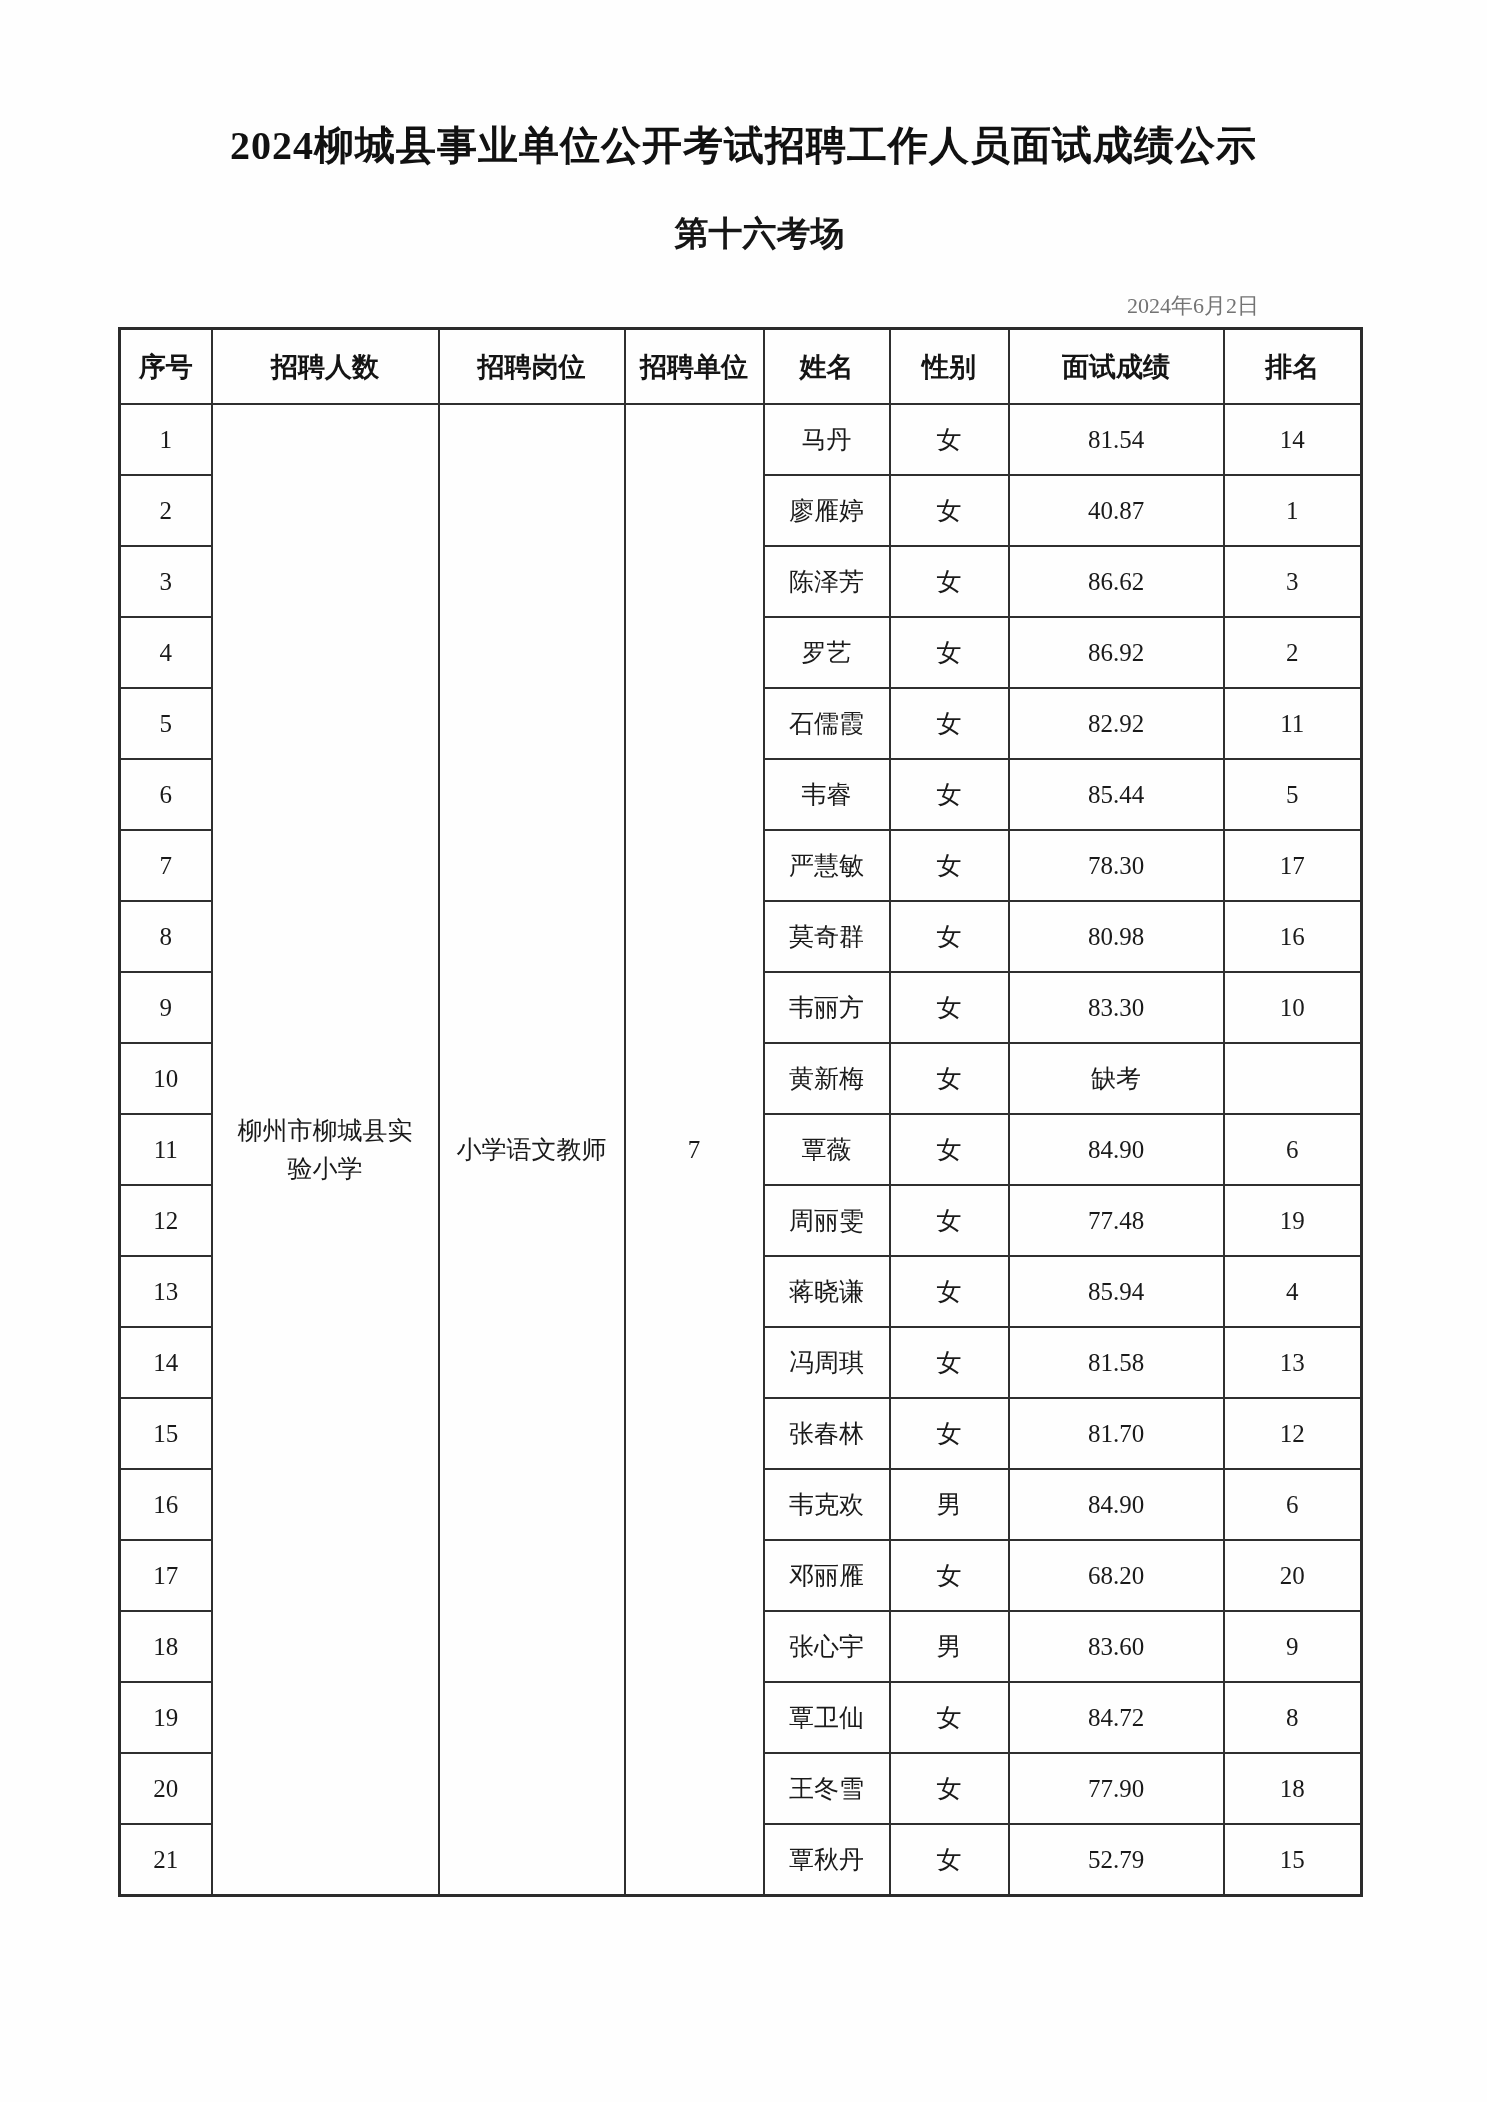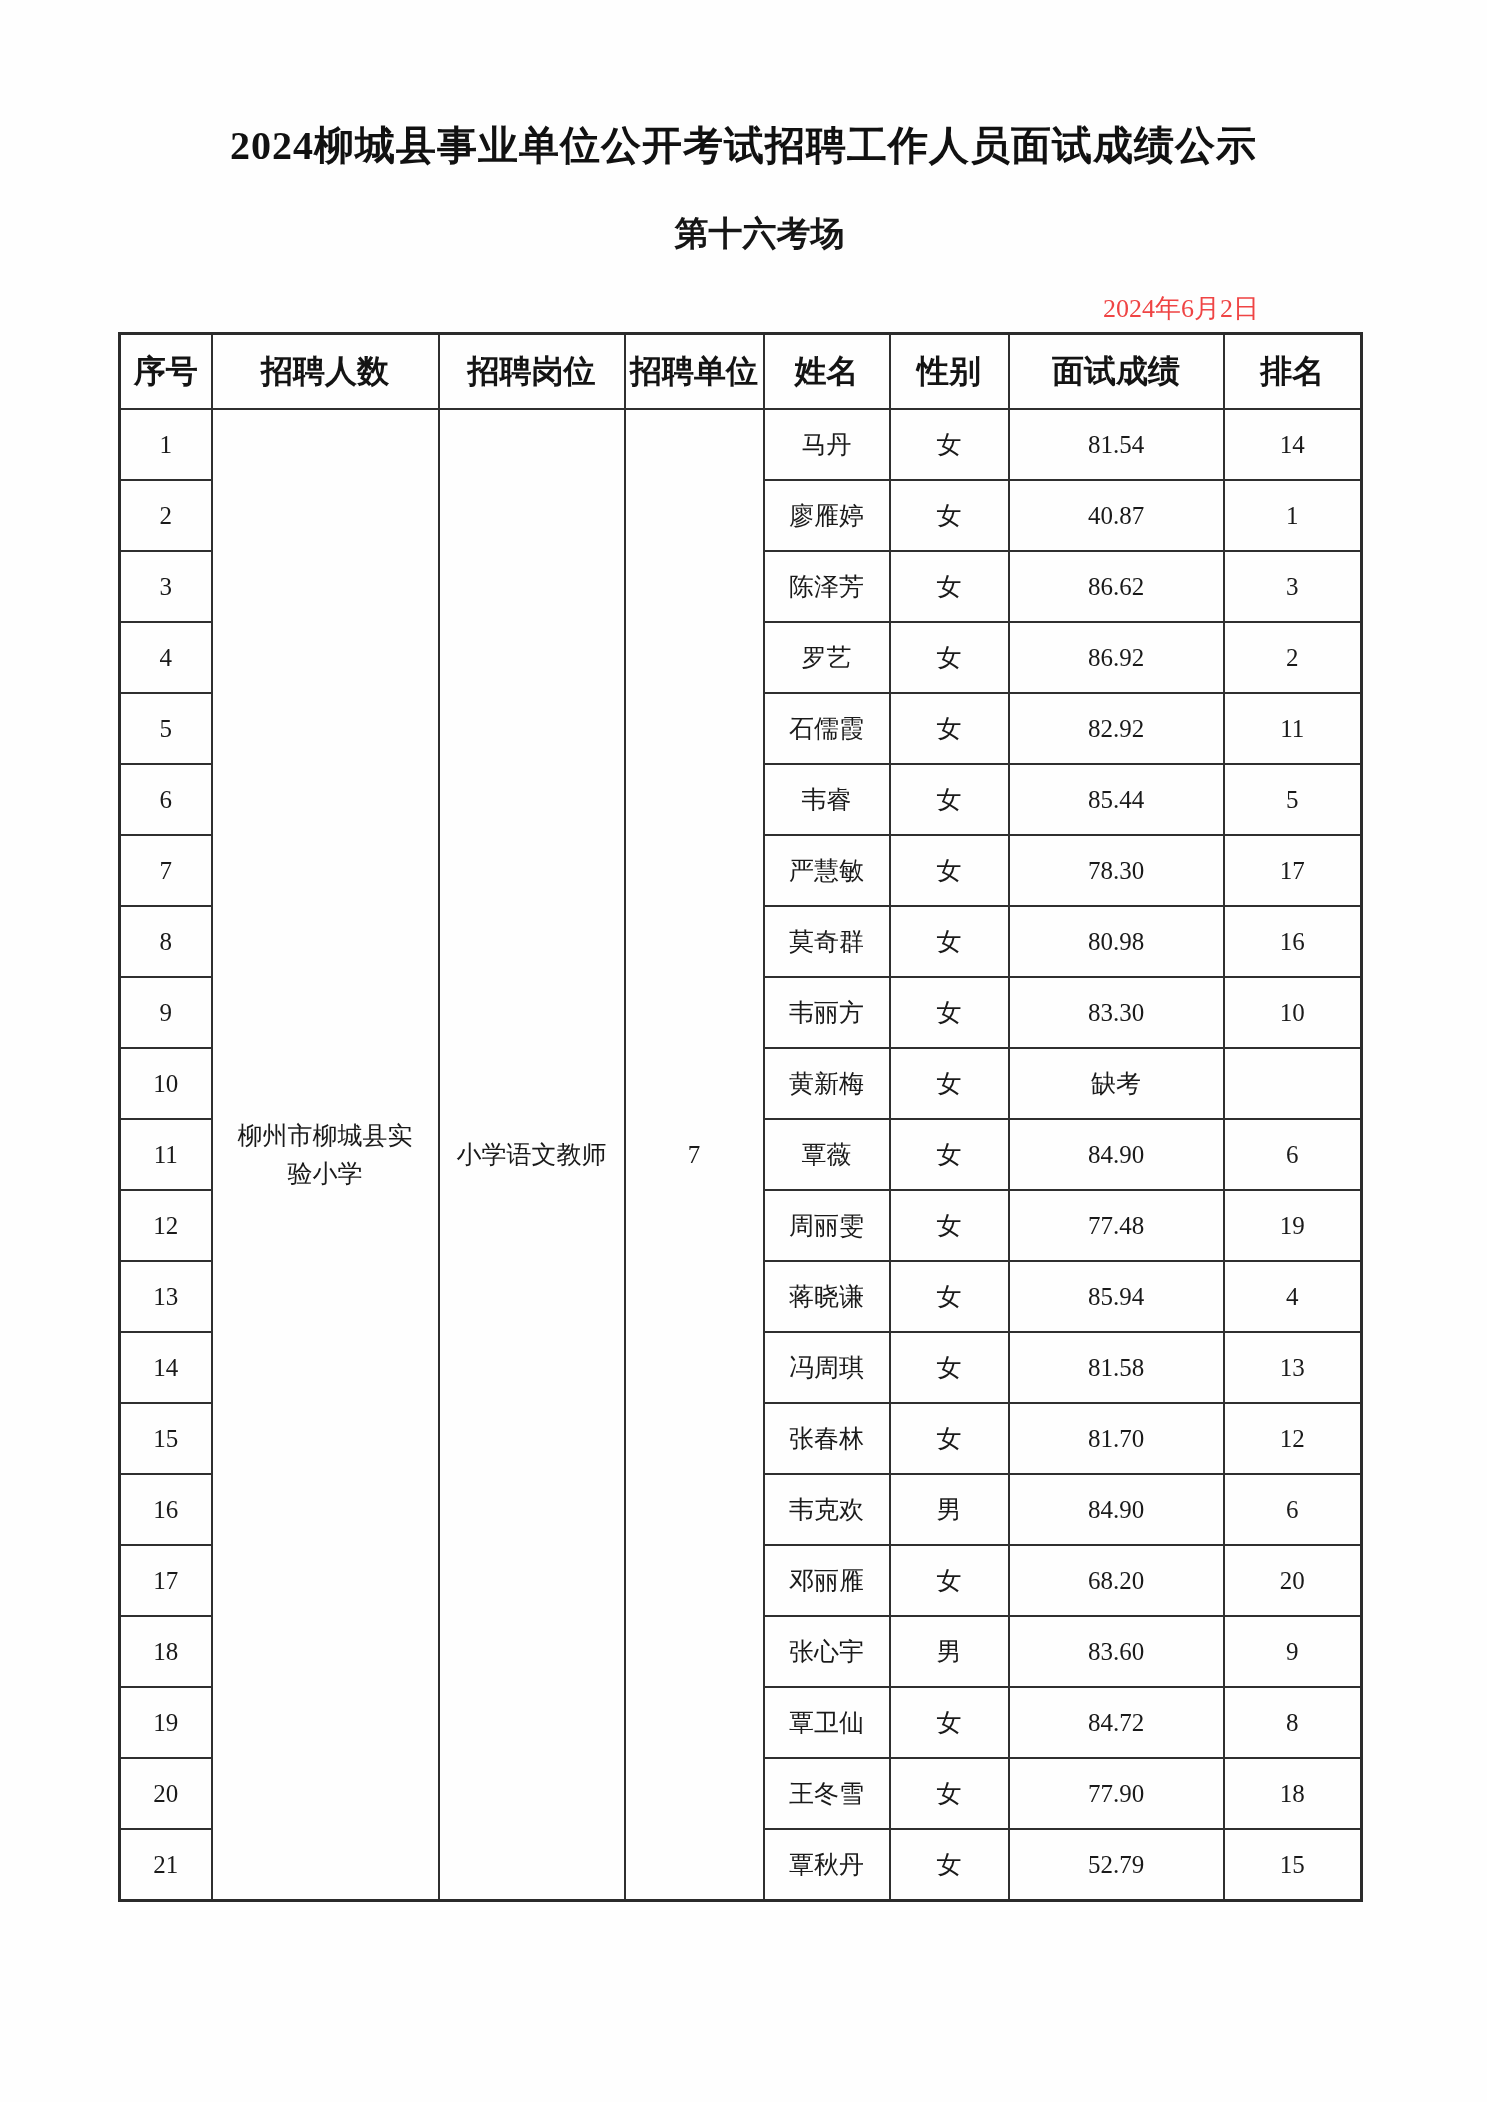--- a/index.html
+++ b/index.html
@@ -11,33 +11,33 @@
   .title{
     margin:8px;padding-top:110px;text-align:center;
     font-size:40px;font-weight:bold;letter-spacing:1px;color:#111;
   }
   .subtitle{
     margin:0;padding-top:30px;text-align:center;
     font-size:34px;font-weight:600;color:#161616;padding-left:32px;
   }
   .date-line{
     text-align:right;padding-right:228px;
-    font-size:26px;margin-top:34px;margin-bottom:6px;color:#ef4444;
+    font-size:22px;margin-top:34px;margin-bottom:6px;color:#737373;
   }
   table.score-table{
     margin-left:118px;width:1242px;
     border-collapse:collapse;table-layout:fixed;
     border:3px solid #2b2b2b;
   }
   .score-table th,.score-table td{
     border:2px solid #2f2f2f;text-align:center;vertical-align:middle;
     padding:0;overflow:hidden;
   }
   .score-table thead th{
-    height:73px;font-size:32px;font-weight:bold;color:#141414;
+    height:73px;font-size:27px;font-weight:bold;color:#141414;
     background:#fefefe;
   }
   .score-table tbody td{
     height:69px;font-size:25px;color:#1a1a1a;background:#fefefe;
   }
   td.unit-cell{padding:8px 14px;line-height:1.5;}
 </style>
 </head>
 <body>
 

